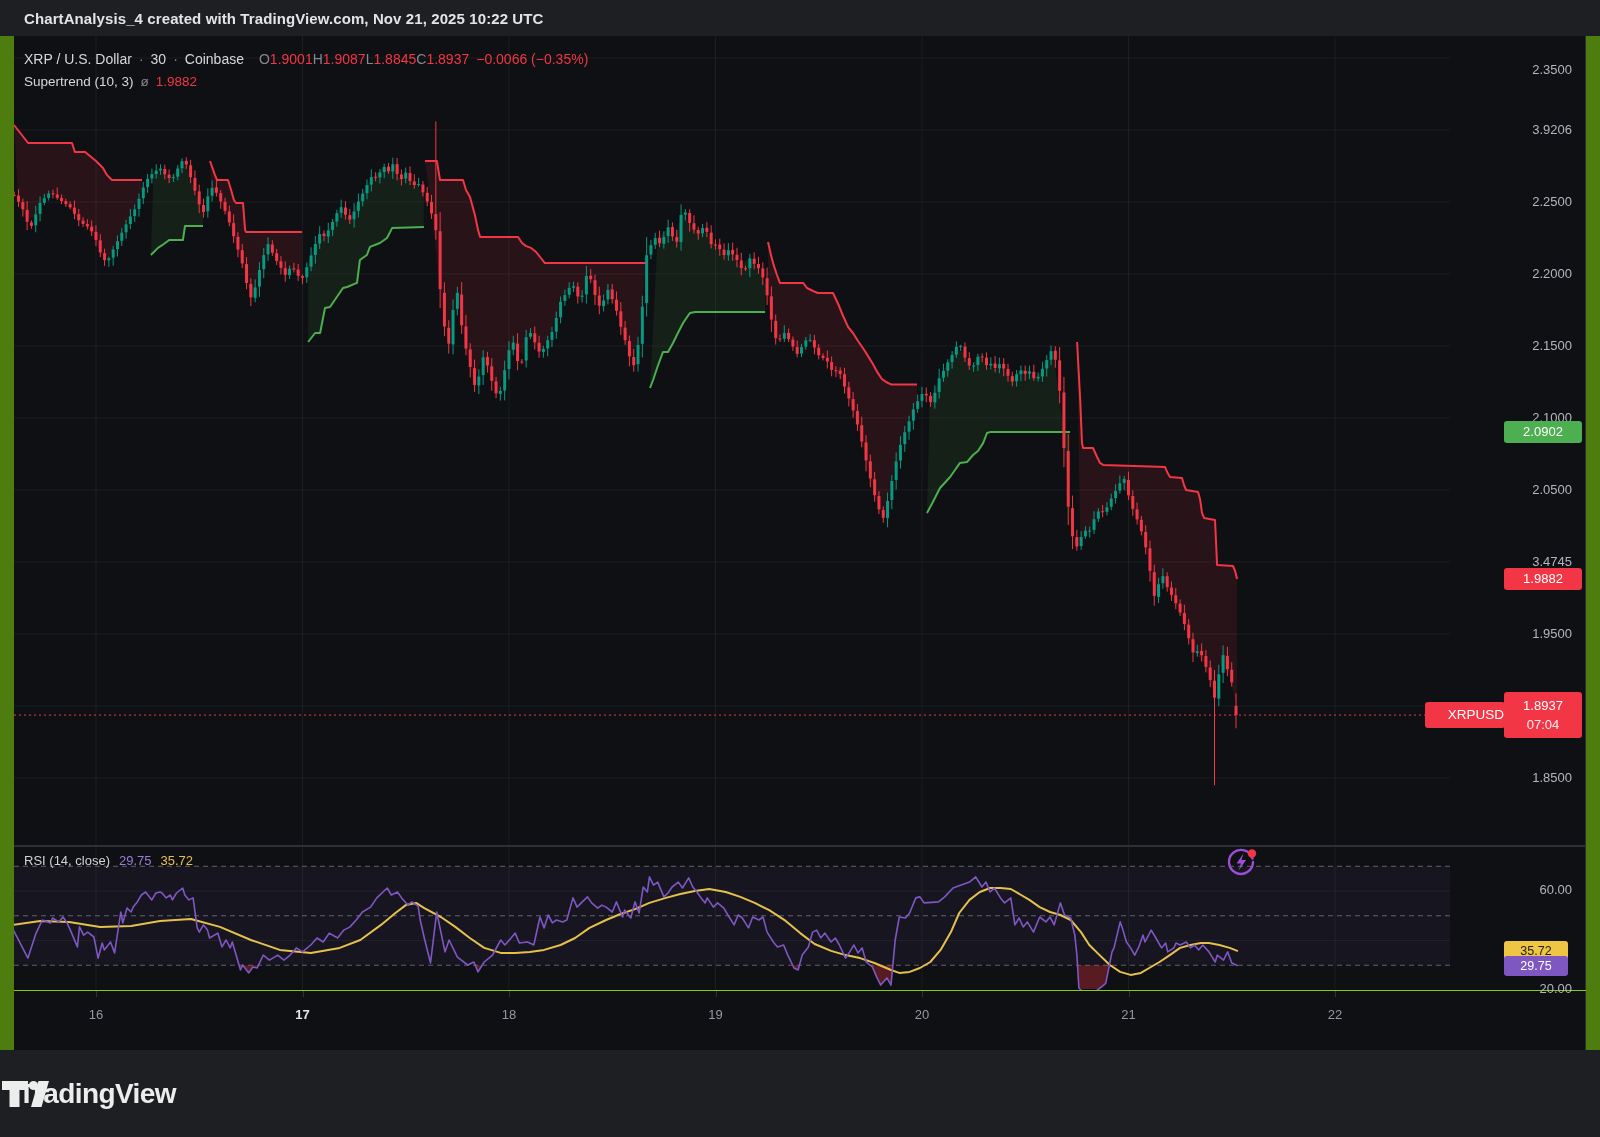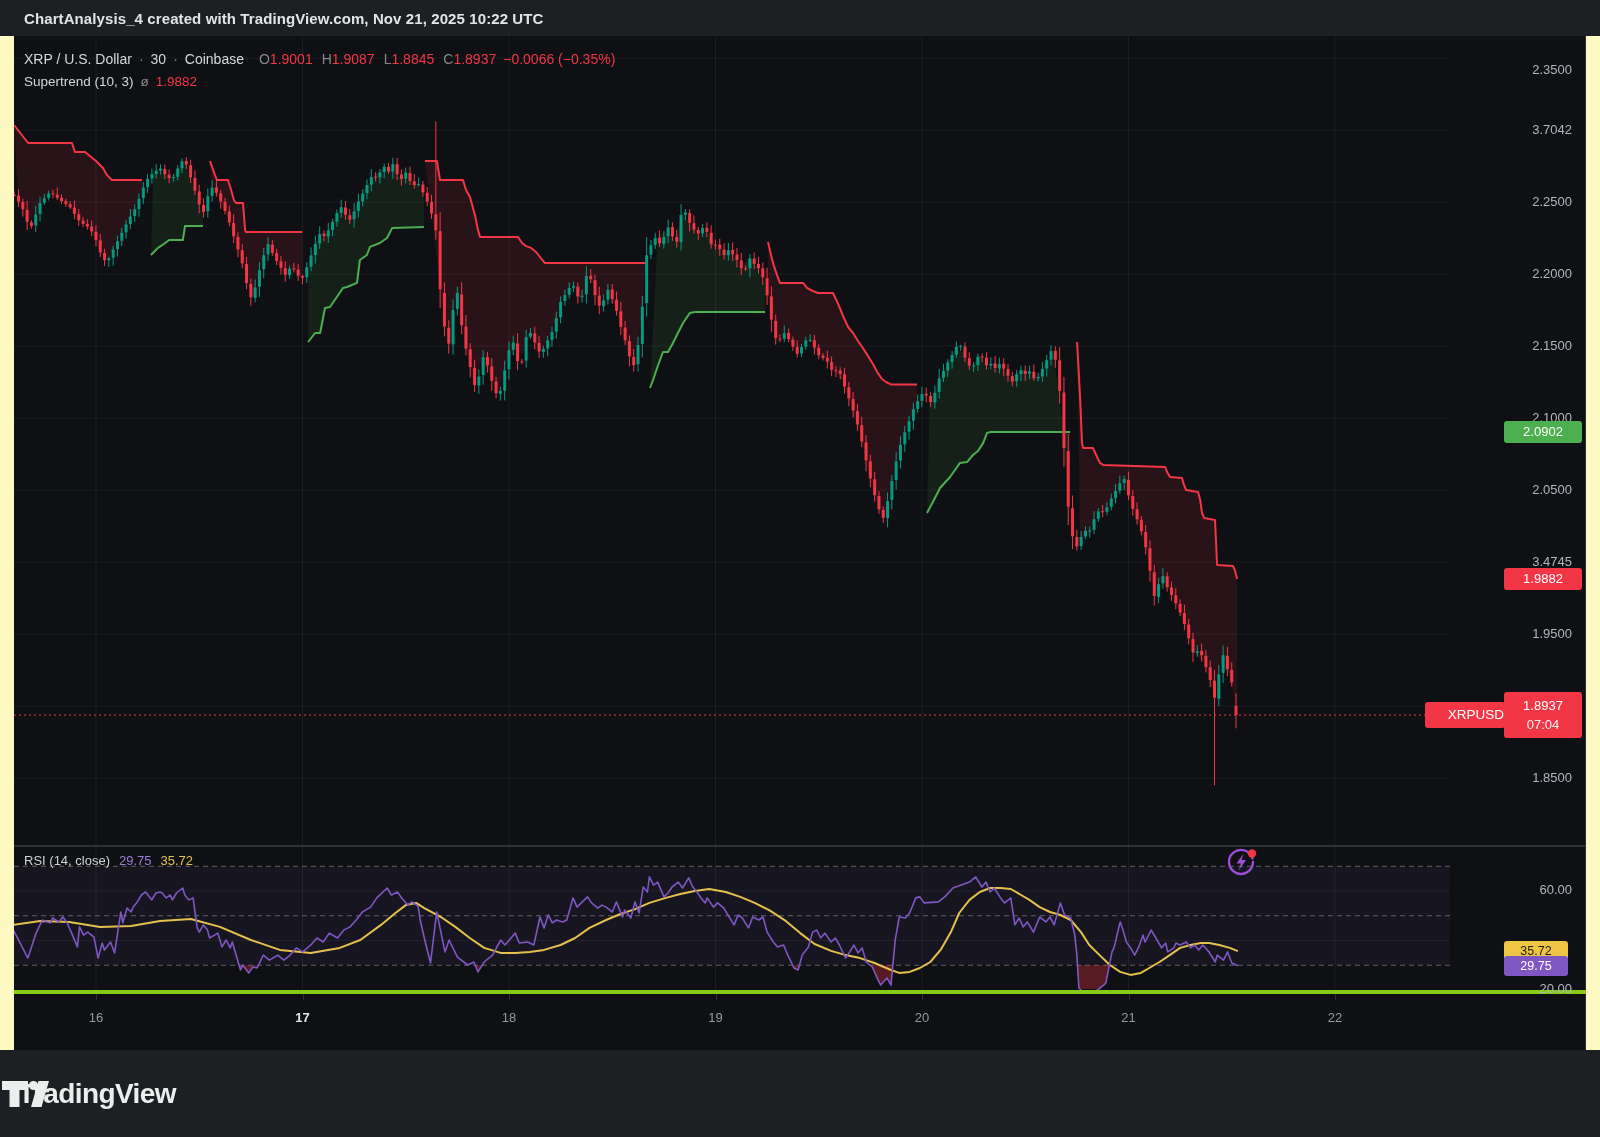--- a/index.html
+++ b/index.html
@@ -1,44 +1,44 @@
 <!DOCTYPE html>
 <html><head>
 <meta charset="utf-8">
 <style>
   * { margin:0; padding:0; box-sizing:border-box; }
   html,body { background:#101114; }
   body { font-family:"Liberation Sans","DejaVu Sans",sans-serif; }
-  .frame { position:relative; width:1600px; height:1137px; background:#fef9c3; overflow:hidden; }
+  .frame { position:relative; width:1600px; height:1137px; background:#4d7c0f; overflow:hidden; }
   .top-bar { position:absolute; left:0; top:0; width:1600px; height:36px; background:#1d1f23; display:flex; align-items:center; padding-left:24px; }
   .top-bar span { color:#e2e4e7; font-size:15px; font-weight:700; letter-spacing:.1px; }
   .widget { position:absolute; left:14px; top:36px; width:1572px; height:1014px; background:#0f1013; border-right:1px solid #2e3037; }
   .plot { position:absolute; left:0; top:0; width:1436px; height:788px; }
   svg { display:block; position:absolute; left:0; }
   #price-svg { top:0; }
   #rsi-svg { top:811px; }
   .pane-sep { position:absolute; left:0; top:809px; width:1572px; height:2px; background:#2e3037; }
   .legend { position:absolute; left:10px; top:12px; z-index:5; }
   .legend-row { display:flex; align-items:center; gap:7px; height:21px; font-size:14px; color:#d5d7da; white-space:nowrap; }
   .legend-row.small { font-size:13.5px; margin-top:2px; }
   .muted { color:#84878f; }
   .neg { color:#f23645; }
-  .ohlc { display:flex; gap:9px; margin-left:8px; }
+  .ohlc { display:flex; margin-left:8px; }
   .ohlc span b { font-weight:400; }
   .rsi-legend { position:absolute; left:10px; top:815px; z-index:5; display:flex; gap:9px; font-size:13px; color:#cfd2d7; align-items:center; height:18px; }
   .rsi-val-p { color:#9b7dd8; }
   .rsi-val-y { color:#e5c14c; }
   .axis-col { position:absolute; left:1436px; top:0; width:136px; height:954px; }
   .tick { position:absolute; right:14px; font-size:13px; color:#b2b5be; height:16px; line-height:16px; }
   .pricebox { position:absolute; left:54px; width:78px; border-radius:3px; color:#fff; font-size:13px; text-align:center; z-index:6; }
   .pricebox.single { height:22px; line-height:22px; }
   .pricebox.double { height:46px; padding-top:4px; line-height:19px; }
   .symtag { position:absolute; left:1411px; width:80px; height:26px; line-height:26px; border-radius:3px; background:#f23645; color:#fff; font-size:13.5px; text-align:center; z-index:6;padding-left:22px; }
   .rsibox { position:absolute; left:54px; width:64px; height:20px; line-height:20px; border-radius:3px; font-size:12.5px; text-align:center; z-index:6; }
-  .time-axis { position:absolute; left:0; top:954px; width:1572px; height:60px; border-top:4px solid #84cc16; }
+  .time-axis { position:absolute; left:0; top:954px; width:1572px; height:60px; border-top:1px solid #84cc16; }
   .tlabel { position:absolute; top:16px; transform:translateX(-50%); font-size:13px; color:#9598a1; }
   .tlabel.em { color:#e3e5e8; font-weight:700; }
   .ttick { position:absolute; top:0; width:1px; height:6px; background:rgba(255,255,255,0.14); }
   .flash-btn { position:absolute; left:1210px; top:792px; width:34px; height:34px; z-index:7; cursor:pointer; background:transparent; border:none; }
   .bottom-bar { position:absolute; left:0; top:1050px; width:1600px; height:87px; background:#1d1f23; display:flex; align-items:center; padding-left:18px; gap:11px; }
   .bottom-bar .wordmark { color:#eceded; font-size:28px; font-weight:800; letter-spacing:-0.6px; }
 </style>
 </head>
 <body>
 
@@ -750,21 +750,21 @@
         <div>1.8937</div>
         <div style="opacity:.92">07:04</div>
       </div>
       <div class="rsibox" id="label-rsi-ma" style="color: rgb(28, 28, 28); background: rgb(238, 198, 67); top: 905.093px;">
         <span>35.72</span>
       </div>
       <div class="rsibox" id="label-rsi" style="color: rgb(255, 255, 255); background: rgb(126, 87, 194); top: 919.869px;">
         <span>29.75</span>
       </div>
     <div class="tick" style="top: 14px; margin-top: 12px;">2.3500</div>
-        <div class="tick" style="top: 86px;">3.7042</div>
+        <div class="tick" style="top: 86px;">3.9206</div>
         <div class="tick" style="top: 158px;">2.2500</div>
         <div class="tick" style="top: 230px;">2.2000</div>
         <div class="tick" style="top: 302px;">2.1500</div>
         <div class="tick" style="top: 374px;">2.1000</div>
         <div class="tick" style="top: 446px;">2.0500</div>
         <div class="tick" style="top: 518px;">3.4745</div>
         <div class="tick" style="top: 590px;">1.9500</div>
         <div class="tick" style="top: 662px;">1.9000</div>
         <div class="tick" style="top: 734px;">1.8500</div>
         <div class="tick" style="top: 846px;">60.00</div>

